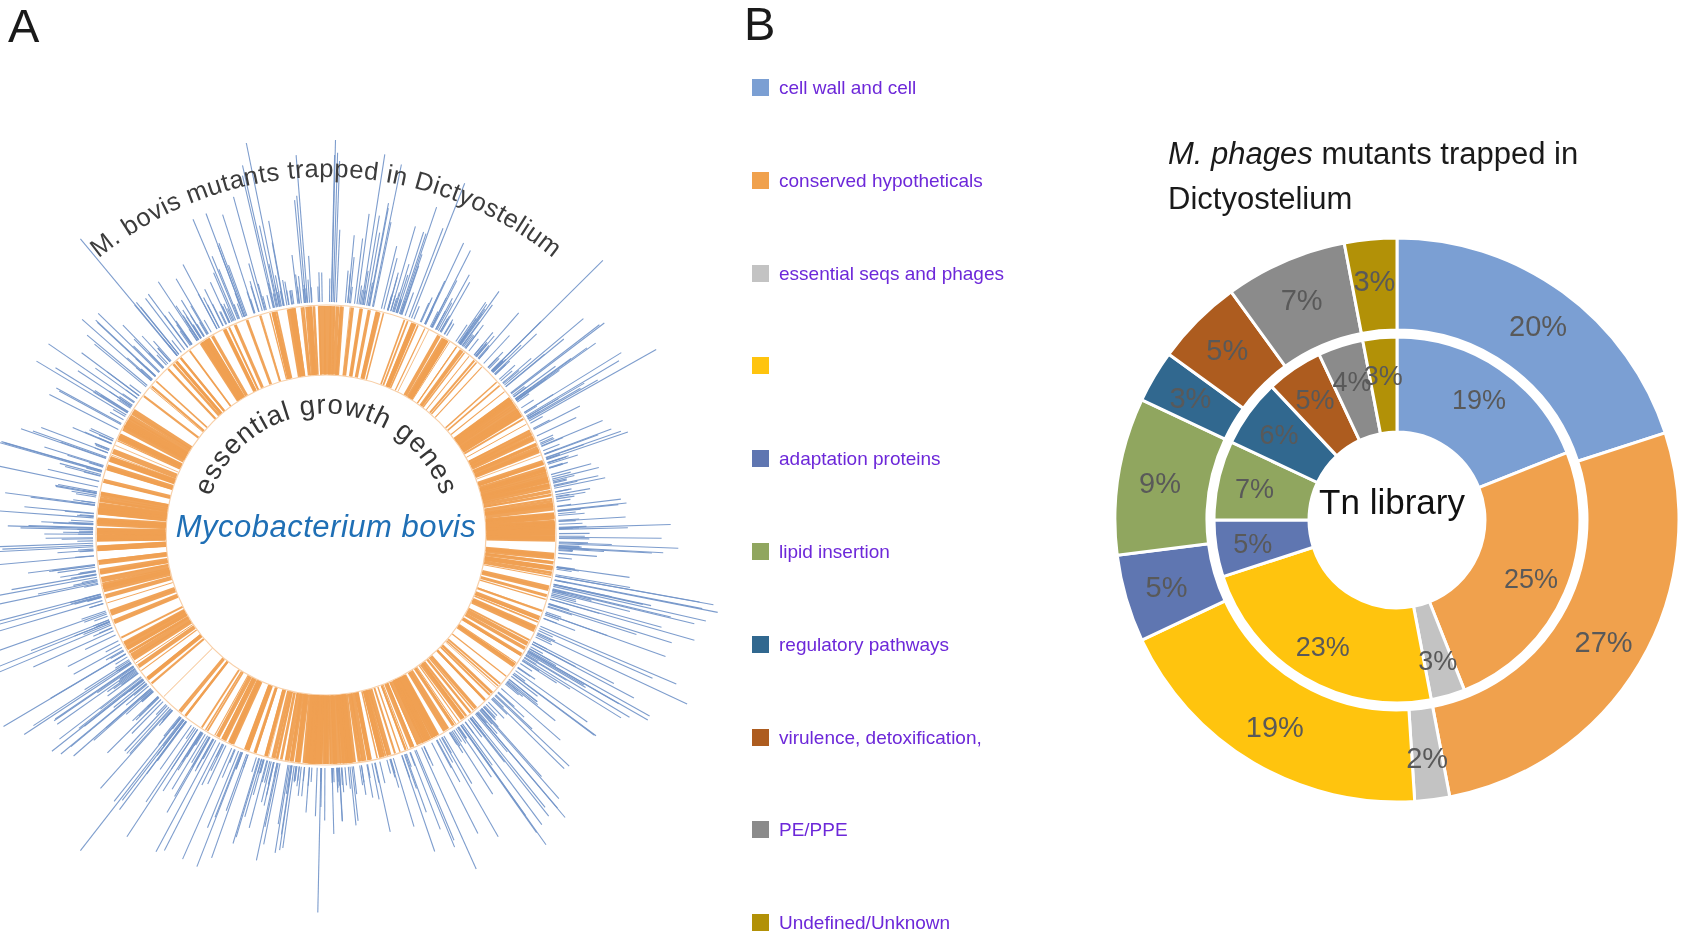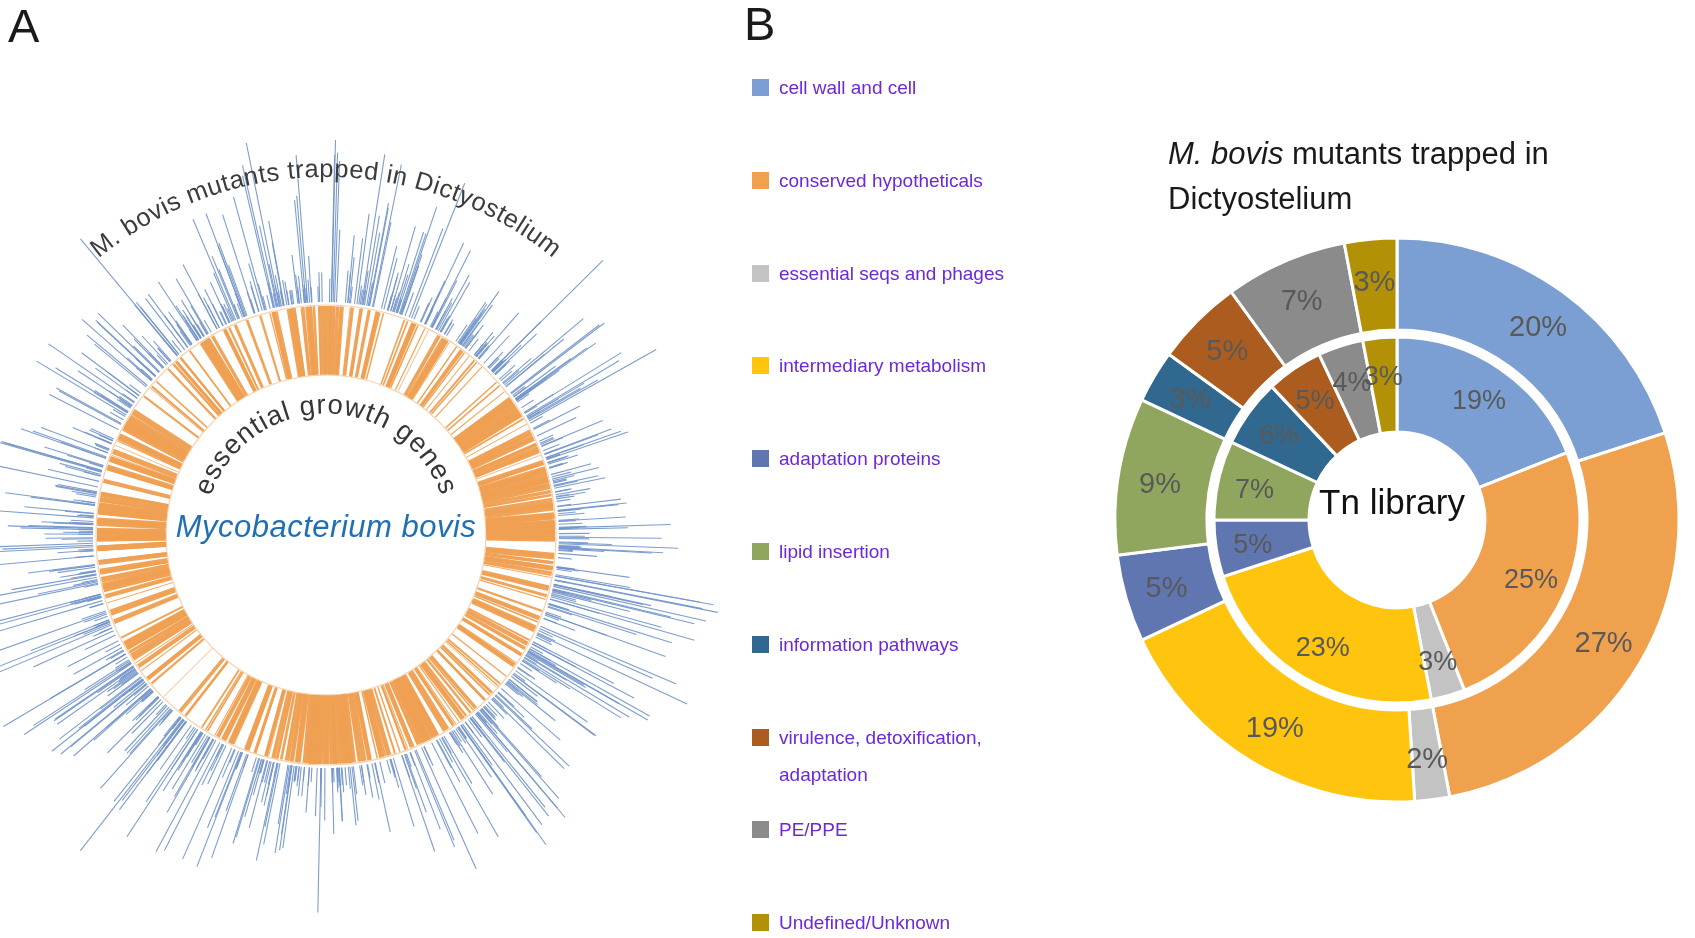--- a/index.html
+++ b/index.html
@@ -1300,21 +1300,21 @@
         <text x="1252.8" y="552.8" class="pct inner" fill="#595959">5%</text>
         <text x="1254.5" y="498.2" class="pct inner" fill="#595959">7%</text>
         <text x="1278.9" y="444.2" class="pct inner" fill="#595959">6%</text>
         <text x="1314.9" y="409.2" class="pct inner" fill="#595959">5%</text>
         <text x="1351.9" y="391.1" class="pct inner" fill="#595959">4%</text>
         <text x="1383.3" y="384.6" class="pct inner" fill="#595959">3%</text>
       </g>
     <text class="tn-center" x="1392" y="514">Tn library</text>
   </svg>
 
-  <div class="b-title"><i>M. bovis</i><span> mutants trapped in Dictyostelium</span></div>
+  <div class="b-title"><i>M. phages</i><span> mutants trapped in Dictyostelium</span></div>
 
   <div class="legend" id="legend">
       <div class="legend-item" style="top: 69px;">
         <span class="legend-swatch" style="background: rgb(123, 159, 211);"></span>
         <div class="legend-label">
           <div>cell wall and cell</div>
         </div>
       </div>
       <div class="legend-item" style="top: 161.8px;">
         <span class="legend-swatch" style="background: rgb(240, 161, 77);"></span>
@@ -1324,46 +1324,44 @@
       </div>
       <div class="legend-item" style="top: 254.6px;">
         <span class="legend-swatch" style="background: rgb(195, 195, 195);"></span>
         <div class="legend-label">
           <div>essential seqs and phages</div>
         </div>
       </div>
       <div class="legend-item" style="top: 347.4px;">
         <span class="legend-swatch" style="background: rgb(255, 196, 14);"></span>
         <div class="legend-label">
-          <div>intermediary metabolism</div>
         </div>
       </div>
       <div class="legend-item" style="top: 440.2px;">
         <span class="legend-swatch" style="background: rgb(95, 118, 177);"></span>
         <div class="legend-label">
           <div>adaptation proteins</div>
         </div>
       </div>
       <div class="legend-item" style="top: 533px;">
         <span class="legend-swatch" style="background: rgb(144, 166, 95);"></span>
         <div class="legend-label">
           <div>lipid insertion</div>
         </div>
       </div>
       <div class="legend-item" style="top: 625.8px;">
         <span class="legend-swatch" style="background: rgb(49, 104, 143);"></span>
         <div class="legend-label">
-          <div>information pathways</div>
+          <div>regulatory pathways</div>
         </div>
       </div>
       <div class="legend-item" style="top: 718.6px;">
         <span class="legend-swatch" style="background: rgb(173, 92, 31);"></span>
         <div class="legend-label">
           <div>virulence, detoxification,</div>
-          <div>adaptation</div>
         </div>
       </div>
       <div class="legend-item" style="top: 811.4px;">
         <span class="legend-swatch" style="background: rgb(139, 139, 139);"></span>
         <div class="legend-label">
           <div>PE/PPE</div>
         </div>
       </div>
       <div class="legend-item" style="top: 904.2px;">
         <span class="legend-swatch" style="background: rgb(178, 145, 7);"></span>

